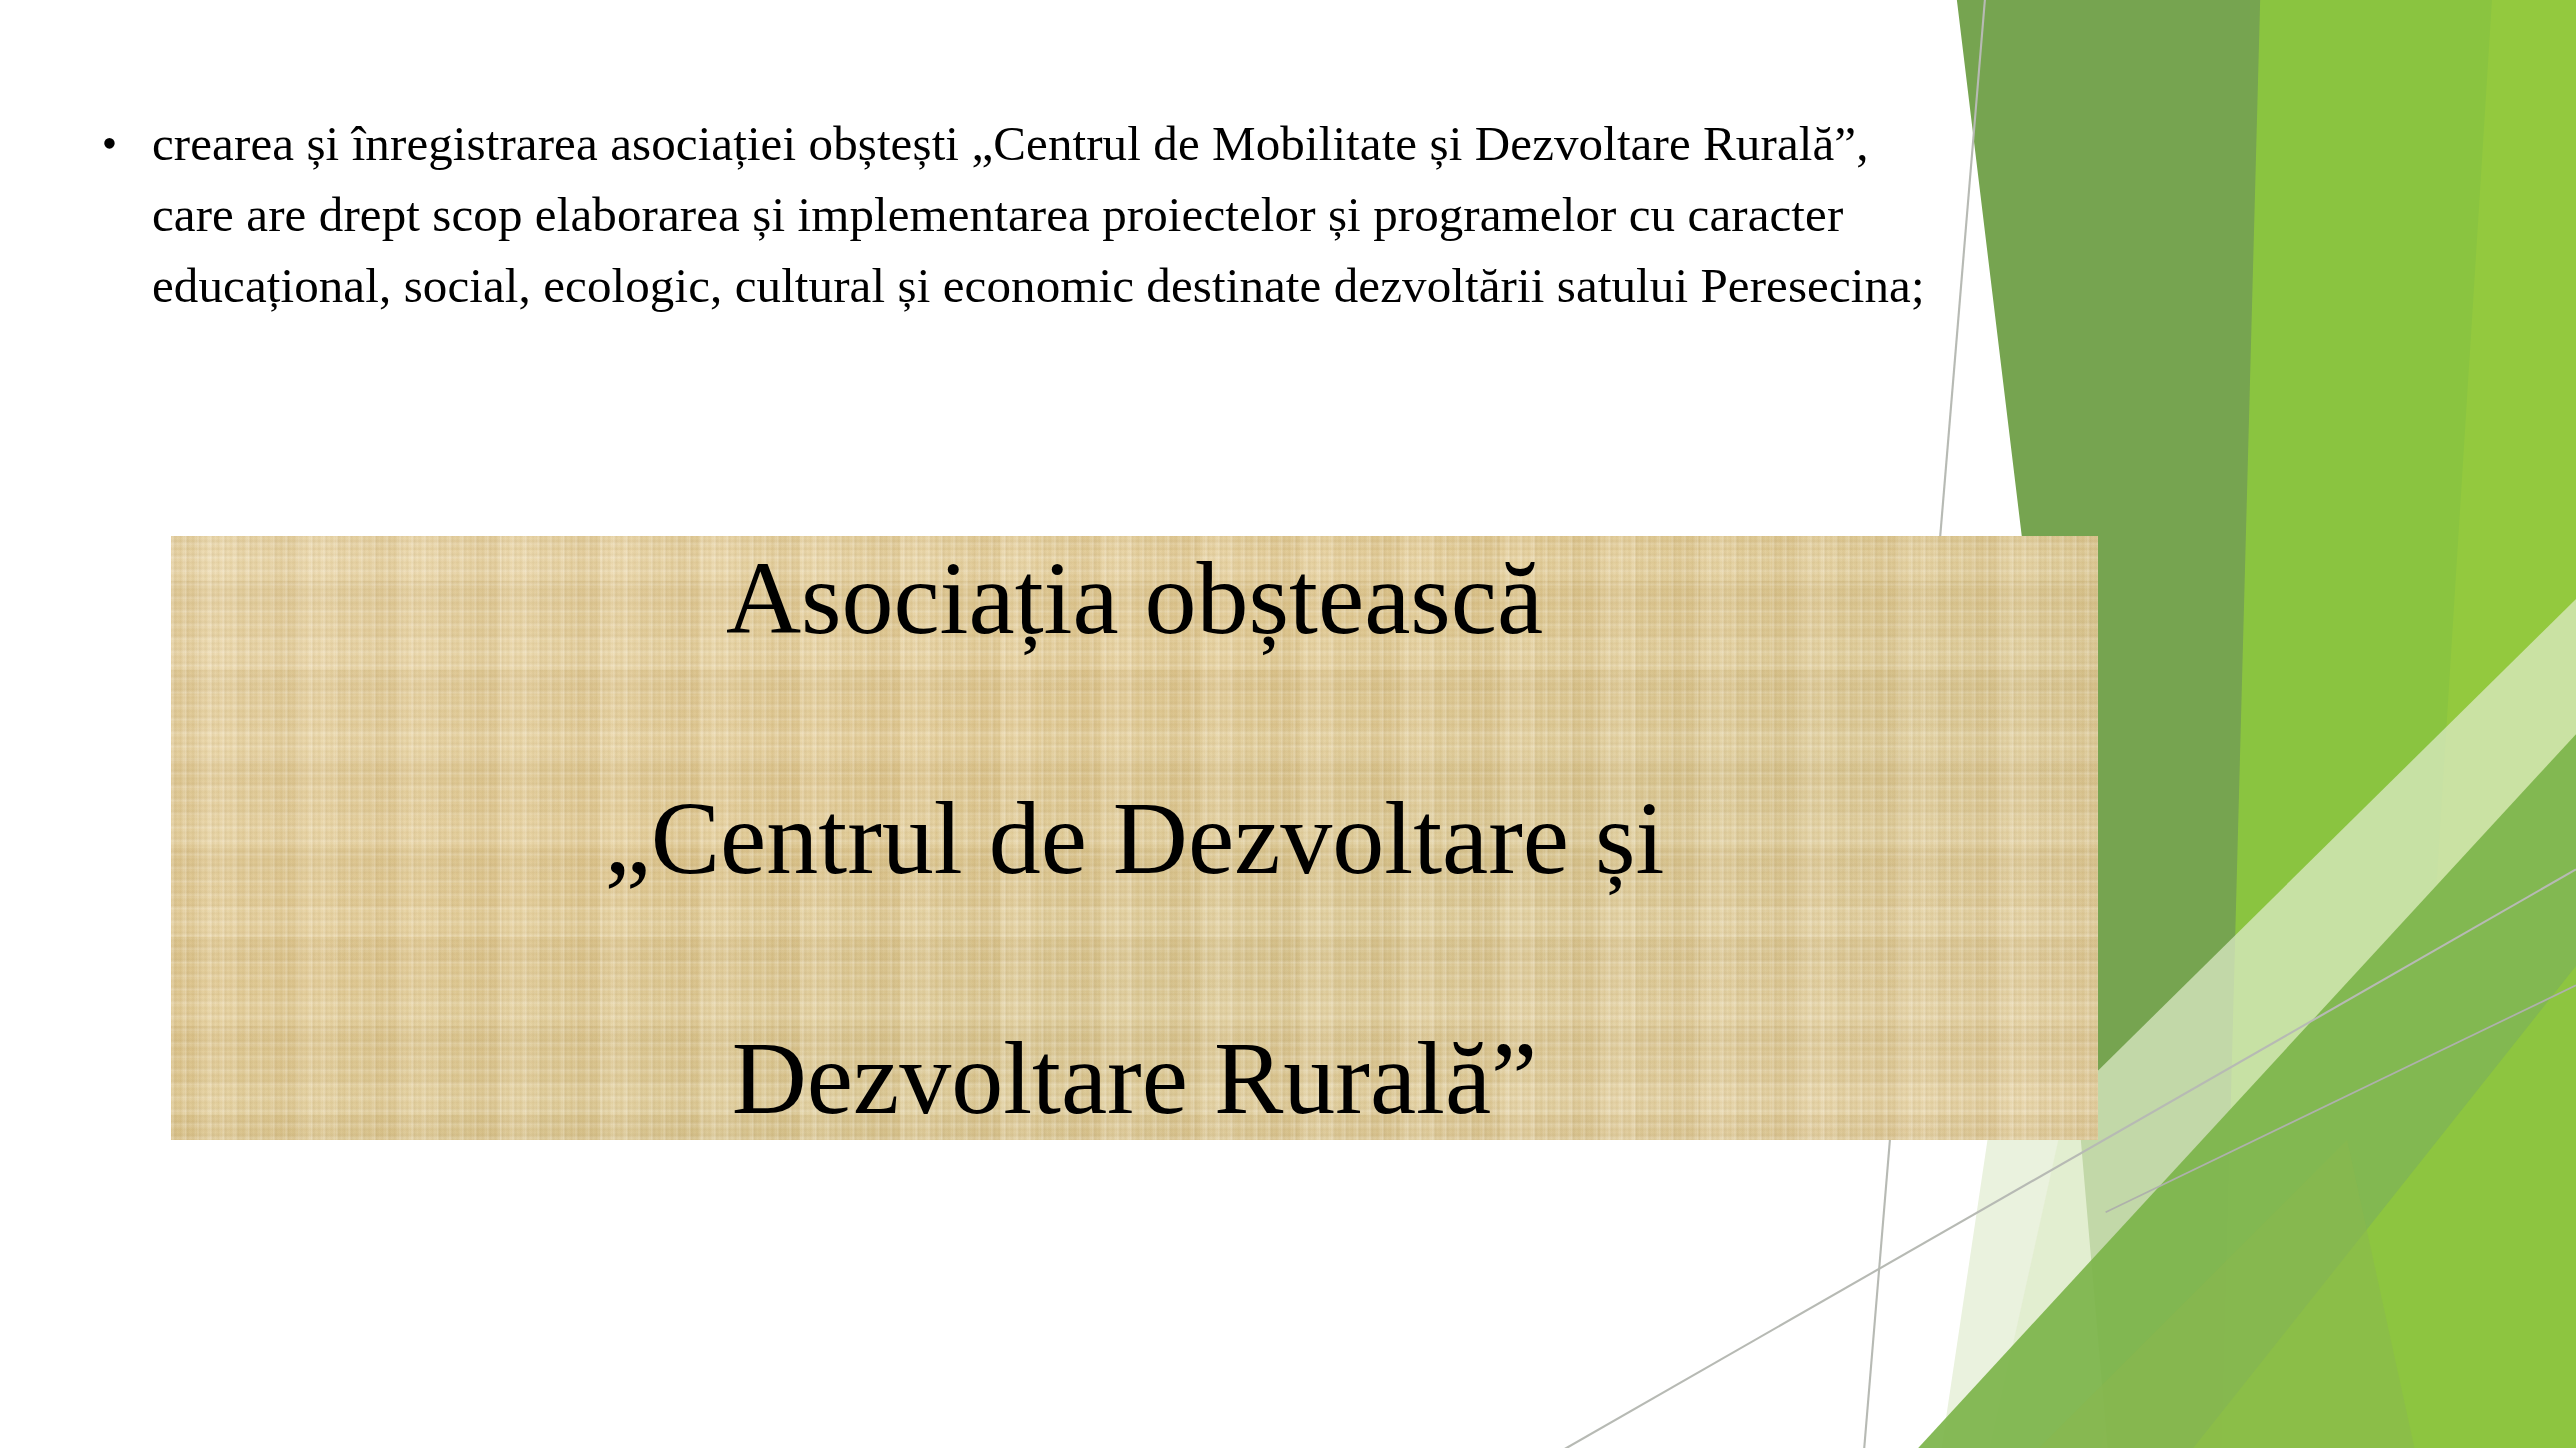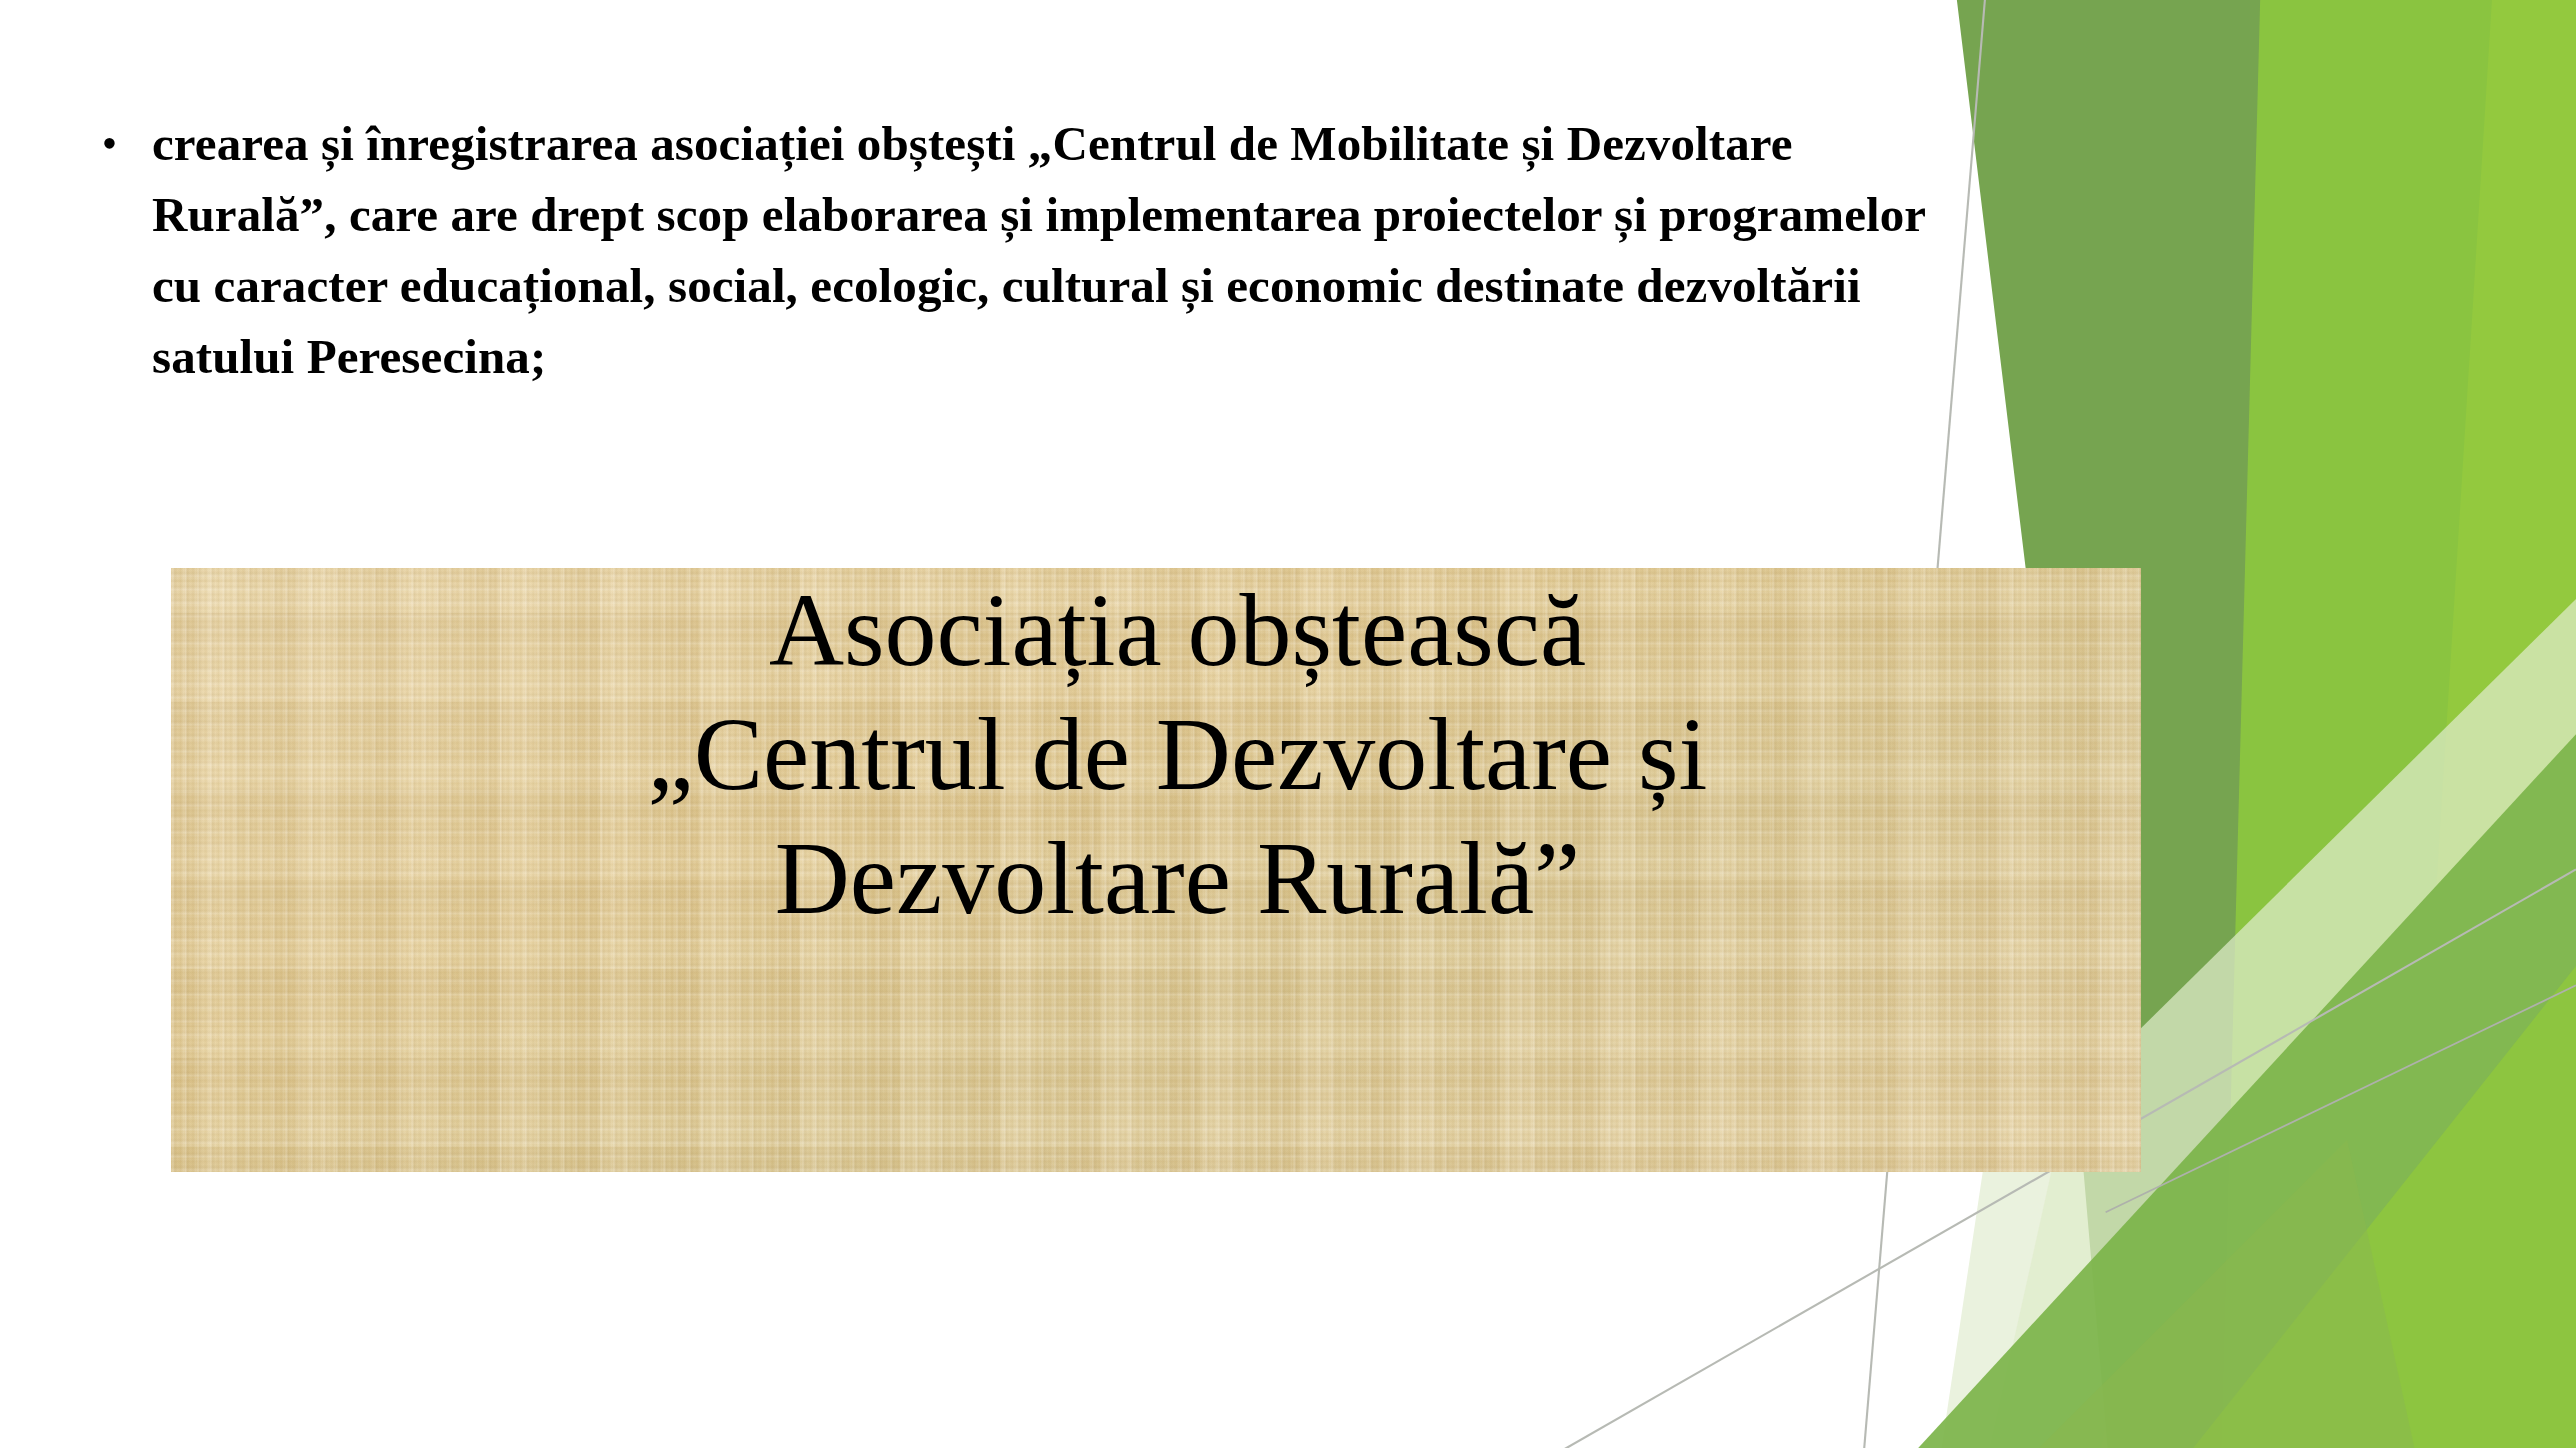--- a/index.html
+++ b/index.html
@@ -56,28 +56,27 @@
     box-sizing: border-box;
   }
 
   .bullet-text {
     flex: 1 1 auto;
     font-size: 49px;
     line-height: 71px;
     color: #000000;
     letter-spacing: 0.1px;
     max-width: 1777px;
-    font-weight: bold;
   }
 
   
   .papyrus-box {
     position: absolute;
     left: 171px;
-    top: 568px;
+    top: 536px;
     width: 1927px;
     height: 604px;
     overflow: hidden;
     background-color: #e7d4a6;
     background-image:
       repeating-linear-gradient(90deg,
         rgba(255,255,255,0.00) 0px,
         rgba(255,255,255,0.18) 1.9px,
         rgba(150,120,60,0.10) 3.9px,
         rgba(255,255,255,0.00) 6.8px,
@@ -101,22 +100,21 @@
         rgba(198,168,104,0.20) 0px,
         rgba(198,168,104,0.20) 25px,
         rgba(240,222,180,0.20) 25px,
         rgba(240,222,180,0.20) 56px,
         rgba(212,183,122,0.16) 56px,
         rgba(212,183,122,0.16) 89px),
       linear-gradient(160deg, #f0e0bb 0%, #e6d2a1 38%, #ded0a2 62%, #e9d9b2 100%);
     display: flex;
     flex-direction: column;
     align-items: center;
-    justify-content: flex-start;
-    padding-left: 43px;
+    justify-content: space-between;
   }
 
   .papyrus-line {
     font-size: 104px;
     line-height: 124px;
     color: #000000;
     text-align: center;
     white-space: nowrap;
   }
 </style>

